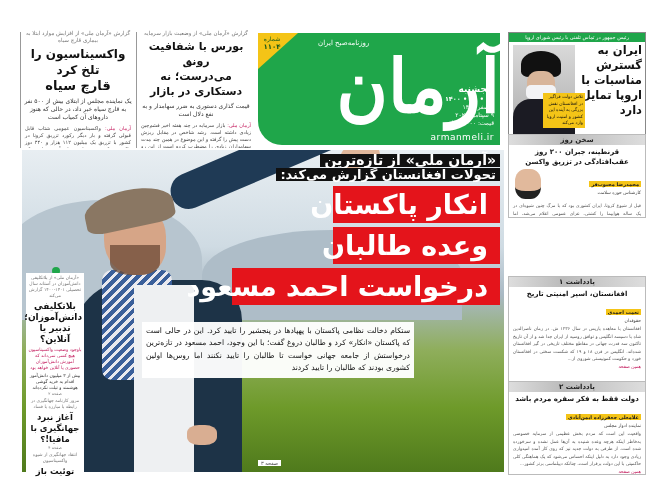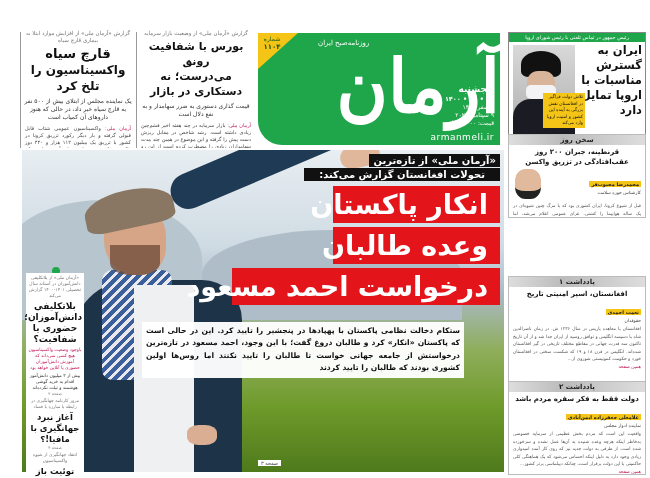--- a/index.html
+++ b/index.html
@@ -24,24 +24,24 @@
 .hero{position:absolute;left:22px;top:150px;width:482px;height:322px;overflow:hidden;background:linear-gradient(180deg,#e8eef2 0%,#cfdbe3 30%,#a9b9c4 45%,#8fae5c 62%,#6e9a2a 80%,#4f7a1c 100%)}
 .mount{position:absolute;background:#9fb0bd;border-radius:50% 50% 0 0}
 .person-coat{position:absolute;left:50px;top:130px;width:170px;height:200px;background:#1d3347;border-radius:60px 40px 0 0}
 .person-arm{position:absolute;left:150px;top:30px;width:190px;height:36px;background:#1f3a55;transform:rotate(-23deg);transform-origin:left center;border-radius:18px}
 .person-hand{position:absolute;left:318px;top:-5px;width:40px;height:22px;background:#e0b79b;border-radius:12px;transform:rotate(-12deg)}
 .person-face{position:absolute;left:82px;top:55px;width:62px;height:70px;background:#d6a587;border-radius:40% 45% 40% 50%}
 .person-beard{position:absolute;left:88px;top:95px;width:50px;height:30px;background:#6b4a36;border-radius:0 0 40% 40%;opacity:.75}
 .person-hat{position:absolute;left:62px;top:40px;width:90px;height:38px;background:#8a7763;border-radius:50% 50% 20% 20%;transform:rotate(-12deg)}
 .person-scarf{position:absolute;left:80px;top:120px;width:70px;height:110px;background:repeating-linear-gradient(135deg,#3a5f9a 0 4px,#e9e9ef 4px 7px);border-radius:10px}
 .person-shirt{position:absolute;left:112px;top:135px;width:60px;height:200px;background:#eef0f2}
-.kicker-box{position:absolute;right:4px;top:4px;background:#111;color:#fff;font-size:10px;line-height:11px;padding:1px 4px;text-align:right;font-weight:bold}
-.kicker-box2{position:absolute;right:4px;top:18px;background:#111;color:#fff;font-size:10px;line-height:11px;padding:1px 15px;font-weight:bold}
+.kicker-box{position:absolute;right:4px;top:4px;background:#111;color:#fff;font-size:14px;line-height:11px;padding:1px 4px;text-align:right;font-weight:bold}
+.kicker-box2{position:absolute;right:4px;top:18px;background:#111;color:#fff;font-size:13px;line-height:11px;padding:1px 4px;font-weight:bold}
 .red{position:absolute;background:#e4141b;color:#fff;font-weight:bold;font-size:27px;line-height:37px;padding:0 12px;text-align:center;white-space:nowrap}
-.lead-box{position:absolute;left:120px;top:172px;width:322px;background:rgba(255,255,255,.96);padding:3px 4px;font-size:7.6px;line-height:12.4px;font-weight:bold;color:#111;text-align:justify}
+.lead-box{position:absolute;left:120px;top:172px;width:272px;background:rgba(255,255,255,.96);padding:3px 4px;font-size:7.6px;line-height:12.4px;font-weight:normal;color:#111;text-align:justify}
 .hero-page{position:absolute;left:236px;top:310px;font-size:5px;background:#fff;padding:0 3px;color:#444}
 .left-box{position:absolute;left:26px;top:273px;width:58px;height:200px;background:#fff;text-align:center;padding:2px}
 .left-box .k{font-size:4.5px;color:#777;line-height:6px}
 .left-box .h1{font-size:9px;font-weight:bold;line-height:11px;color:#111;margin-top:2px}
 .left-box .b1{font-size:4.5px;color:#c2185b;line-height:6px;margin-top:2px}
 .left-box .b2{font-size:4.5px;color:#333;line-height:6px;margin-top:2px}
 .left-box .pg{font-size:4px;color:#777}
 .left-box .h2{font-size:8.5px;font-weight:bold;line-height:11px;color:#111;margin-top:2px}
 .green-dot{position:absolute;left:52px;top:267px;width:8px;height:8px;background:#1fa64a;border-radius:50%}
 .rcol{position:absolute;right:4px;width:138px;background:#fff;border:1px solid #bbb;text-align:center;overflow:hidden}
@@ -63,22 +63,22 @@
 .tr-pg{position:absolute;right:4px;bottom:2px;font-size:4.5px;color:#555}
 .rface{position:absolute;width:24px;height:28px;border-radius:40%;background:#e3c1a7}
 </style>
 </head>
 <body>
 
 <div class="vline" style="left:20px;top:32px;height:116px"></div>
 <div class="col" style="left:22px;width:112px">
   <div class="kicker">گزارش «آرمان ملی» از افزایش موارد ابتلا به بیماری قارچ سیاه</div>
   <div class="h">
+    <div style="font-size:12px">واکسیناسیون را تلخ کرد</div>
     <div>قارچ سیاه</div>
-    <div style="font-size:12px">واکسیناسیون را تلخ کرد</div>
   </div>
   <div class="sub">یک نماینده مجلس از ابتلای بیش از ۵۰۰ نفر به قارچ سیاه خبر داد، در حالی که هنوز داروهای آن کمیاب است</div>
   <div class="body"><span class="lead">آرمان ملی:</span> <span>واکسیناسیون عمومی شتاب قابل قبولی گرفته و بار دیگر رکورد تزریق کرونا در کشور با تزریق یک میلیون ۱۱۲ هزار و ۴۴۰ دوز واکسن شکسته شد. این همان آرزویی است که وزیر بهداشت سابق بارها در...</span></div>
 
 </div>
 <div class="vline" style="left:136px;top:32px;height:116px"></div>
 <div class="col" style="left:138px;width:116px">
   <div class="kicker">گزارش «آرمان ملی» از وضعیت بازار سرمایه</div>
   <div class="h" style="font-size:11px;line-height:15px">
     <div>بورس با شفافیت رونق</div>
@@ -137,21 +137,21 @@
   <div class="red" style="right:4px;top:36px;width:167px">انکار پاکستان</div>
   <div class="red" style="right:4px;top:77px;width:167px">وعده طالبان</div>
   <div class="red" style="right:4px;top:118px;width:268px">درخواست احمد مسعود</div>
   <div class="lead-box">ستکام دخالت نظامی پاکستان با پهپادها در پنجشیر را تایید کرد. این در حالی است که پاکستان «انکار» کرد و طالبان دروغ گفت؛ با این وجود، احمد مسعود در تازه‌ترین درخواستش از جامعه جهانی خواست تا طالبان را تایید نکنند اما روس‌ها اولین کشوری بودند که طالبان را تایید کردند</div>
   <div class="hero-page">صفحه ۳</div>
 </div>
 
 <div class="green-dot"></div>
 <div class="left-box">
   <div class="k">«آرمان ملی» از بلاتکلیفی دانش‌آموزان در آستانه سال تحصیلی ۱۴۰۱-۱۴۰۰ گزارش می‌کند</div>
-  <div class="h1">بلاتکلیفی دانش‌آموزان؛ حضوری یا شفافیت؟</div>
+  <div class="h1">بلاتکلیفی دانش‌آموزان؛ تدبیر یا آنلاین؟</div>
   <div class="b1">باوجود وضعیت واکسیناسیون هیچ کسی نمی‌داند که آموزش دانش‌آموزان حضوری یا آنلاین خواهد بود</div>
   <div class="b2">بیش از ۳ میلیون دانش‌آموز اقدام به خرید گوشی هوشمند و تبلت نکرده‌اند</div>
   <div class="pg">صفحه ۲</div>
   <div class="k" style="margin-top:2px">مرور کارنامه جهانگیری در رابطه با مبارزه با فساد</div>
   <div class="h2">آغاز نبرد جهانگیری با مافیا!؟</div>
   <div class="pg">صفحه ۴</div>
   <div class="k" style="margin-top:2px">انتقاد جهانگیری از شیوه واکسیناسیون</div>
   <div class="h2">توئیت باز پرحاشیه از وزارت بهداشت رفت</div>
 
 </div>

